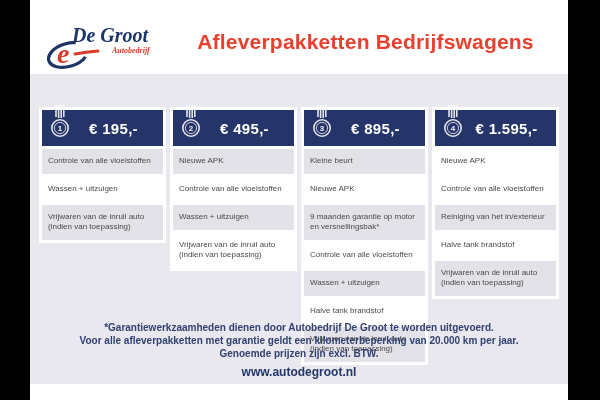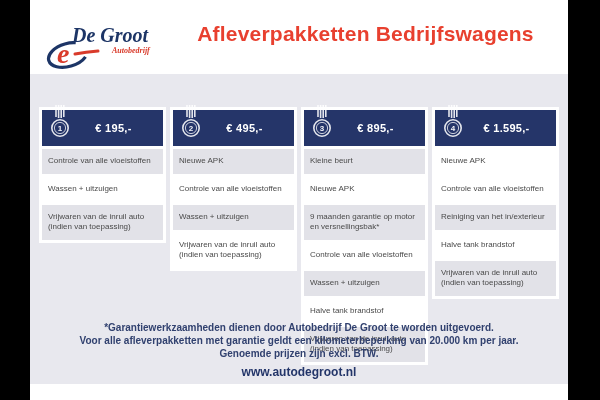--- a/index.html
+++ b/index.html
@@ -9,42 +9,42 @@
     position:relative;
   }
   .content{
     position:absolute;left:30px;top:0;width:538px;height:400px;
     background:#ffffff;
   }
   
   .flyer-header{position:relative;height:74px;background:#ffffff;}
   .logo{position:absolute;left:16px;top:16px;}
   .page-title{
-    position:absolute;left:138px;right:5px;top:22px;margin:0;
+    position:absolute;left:138px;right:5px;top:22px;margin:8px;
     text-align:center;font-size:21px;font-weight:bold;color:#e8402f;
     letter-spacing:0.2px;
   }
   
   .packages-area{
     position:relative;height:310px;background:#e8e8ee;
   }
   .packages-row{
     display:flex;justify-content:center;gap:4px;padding-top:33px;
     align-items:flex-start;
   }
   .package-card{
     width:127px;background:#ffffff;padding:3px;box-sizing:border-box;
     flex:0 0 auto;
   }
   .package-header{
     position:relative;height:36px;background:#253569;
     display:flex;align-items:center;justify-content:center;
   }
   .package-price{
-    color:#ffffff;font-size:11px;font-weight:bold;padding-left:22px;
+    color:#ffffff;font-size:15px;font-weight:bold;padding-left:22px;
     letter-spacing:0.3px;white-space:nowrap;
   }
   .medal{position:absolute;left:5px;top:-5px;width:26px;height:40px;}
   .package-items{padding-top:3px;}
   .row{
     font-size:8px;line-height:1.3;color:#4a4a4a;
     padding:7px 6px;margin-bottom:3px;min-height:11px;
     display:flex;align-items:center;
   }
   .row.gray{background:#e2e2e8;}

